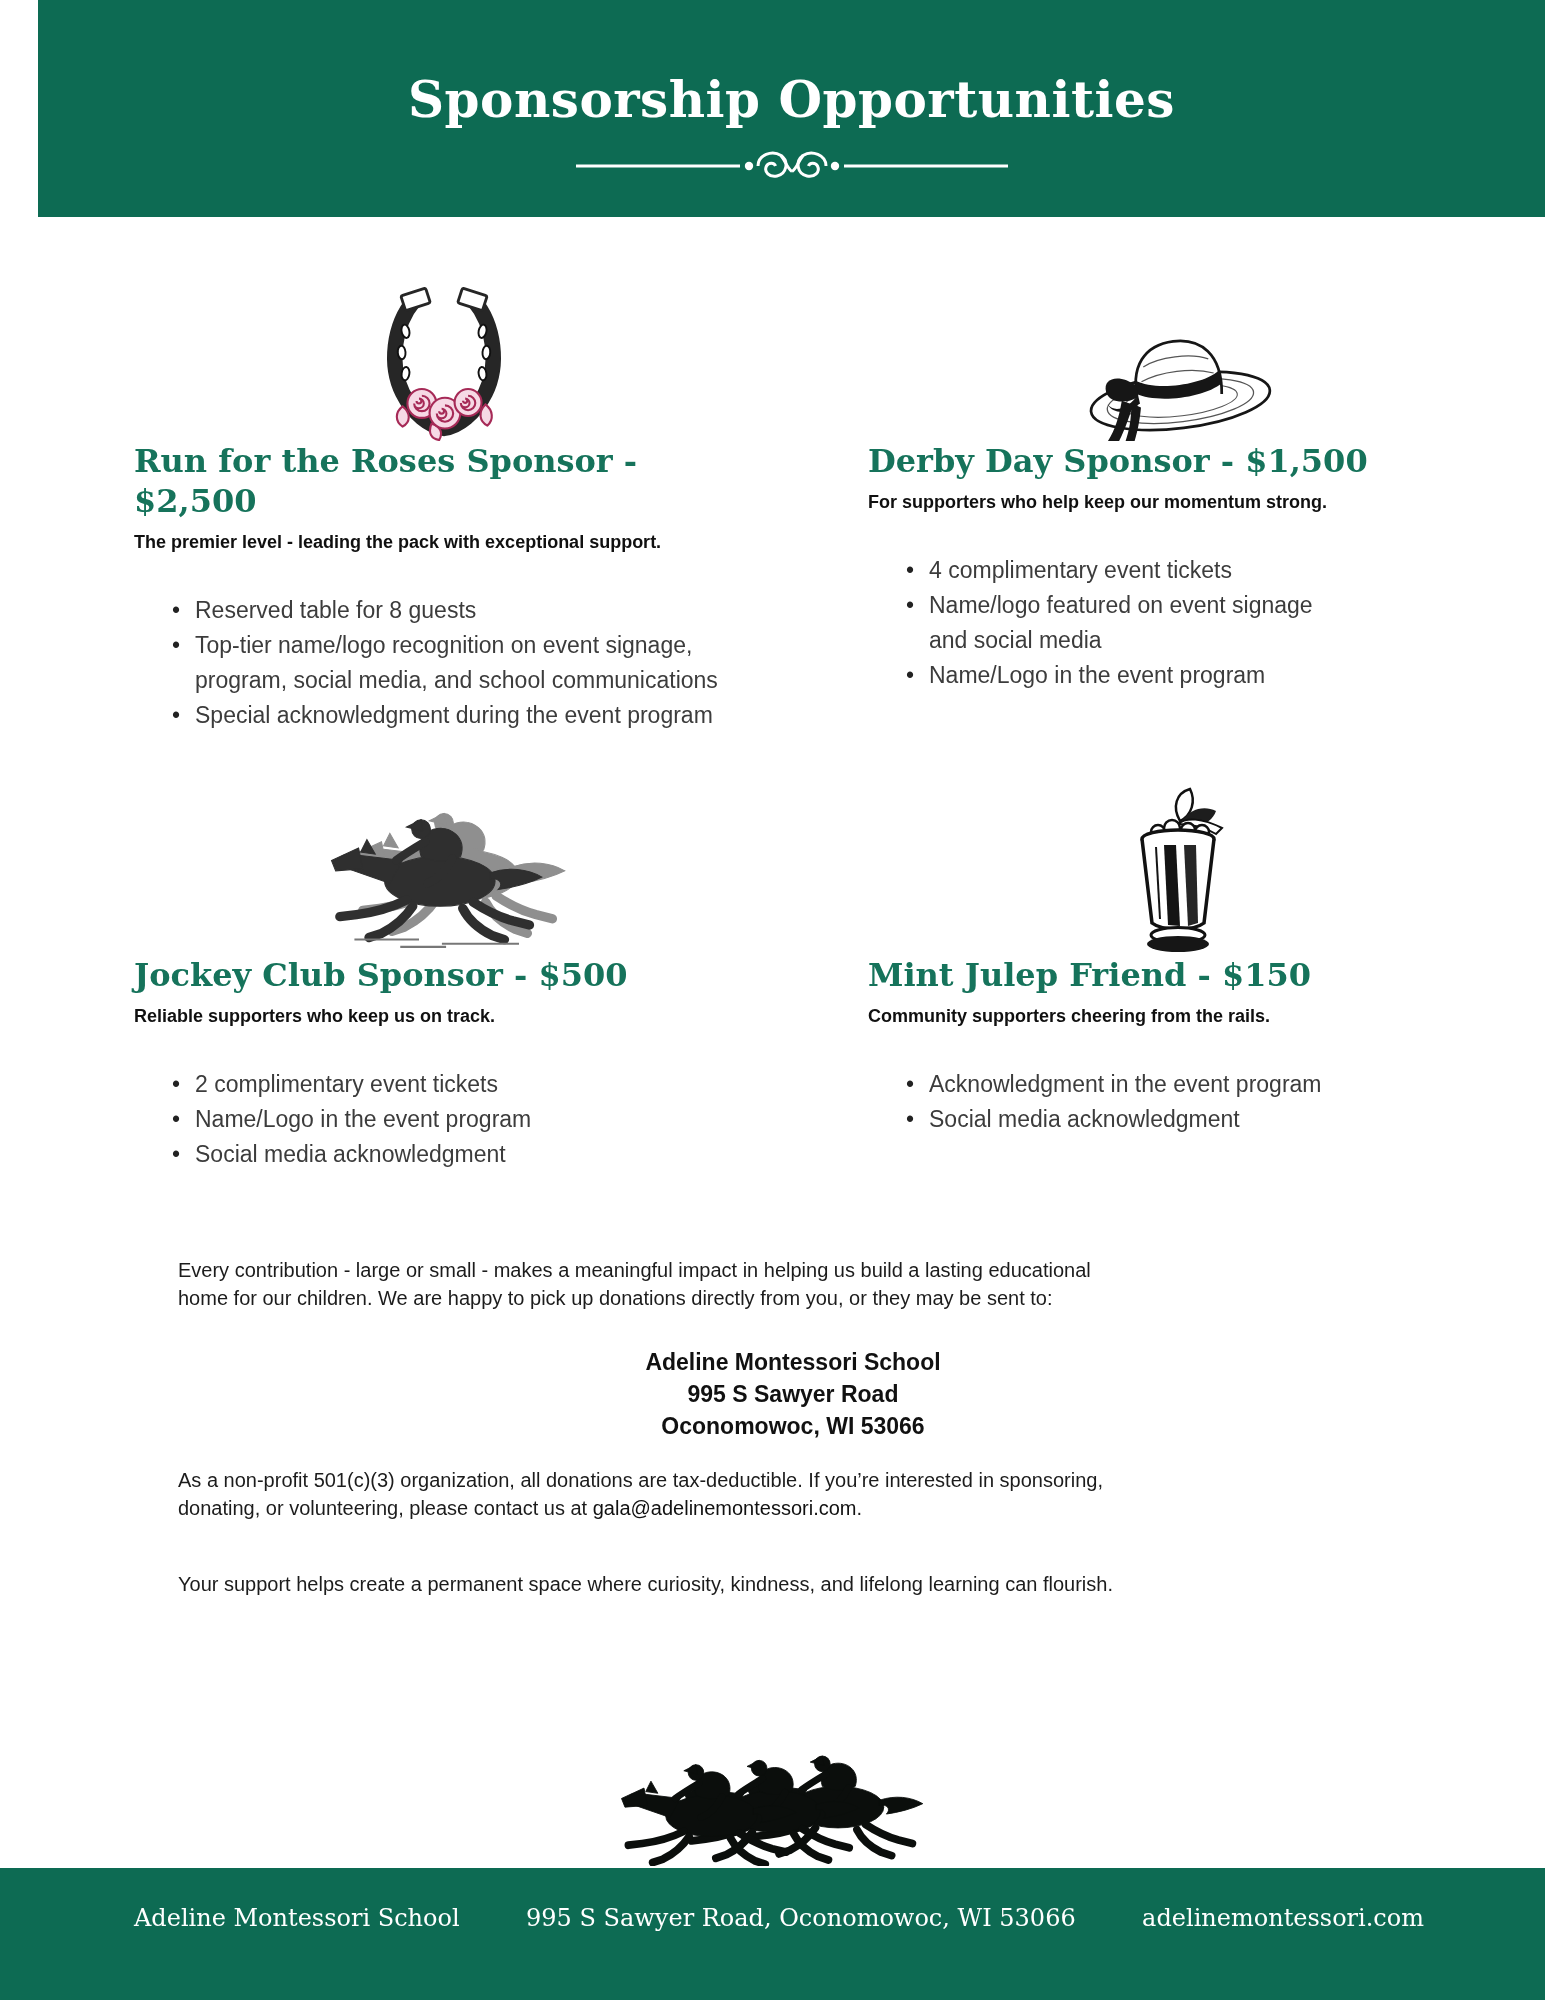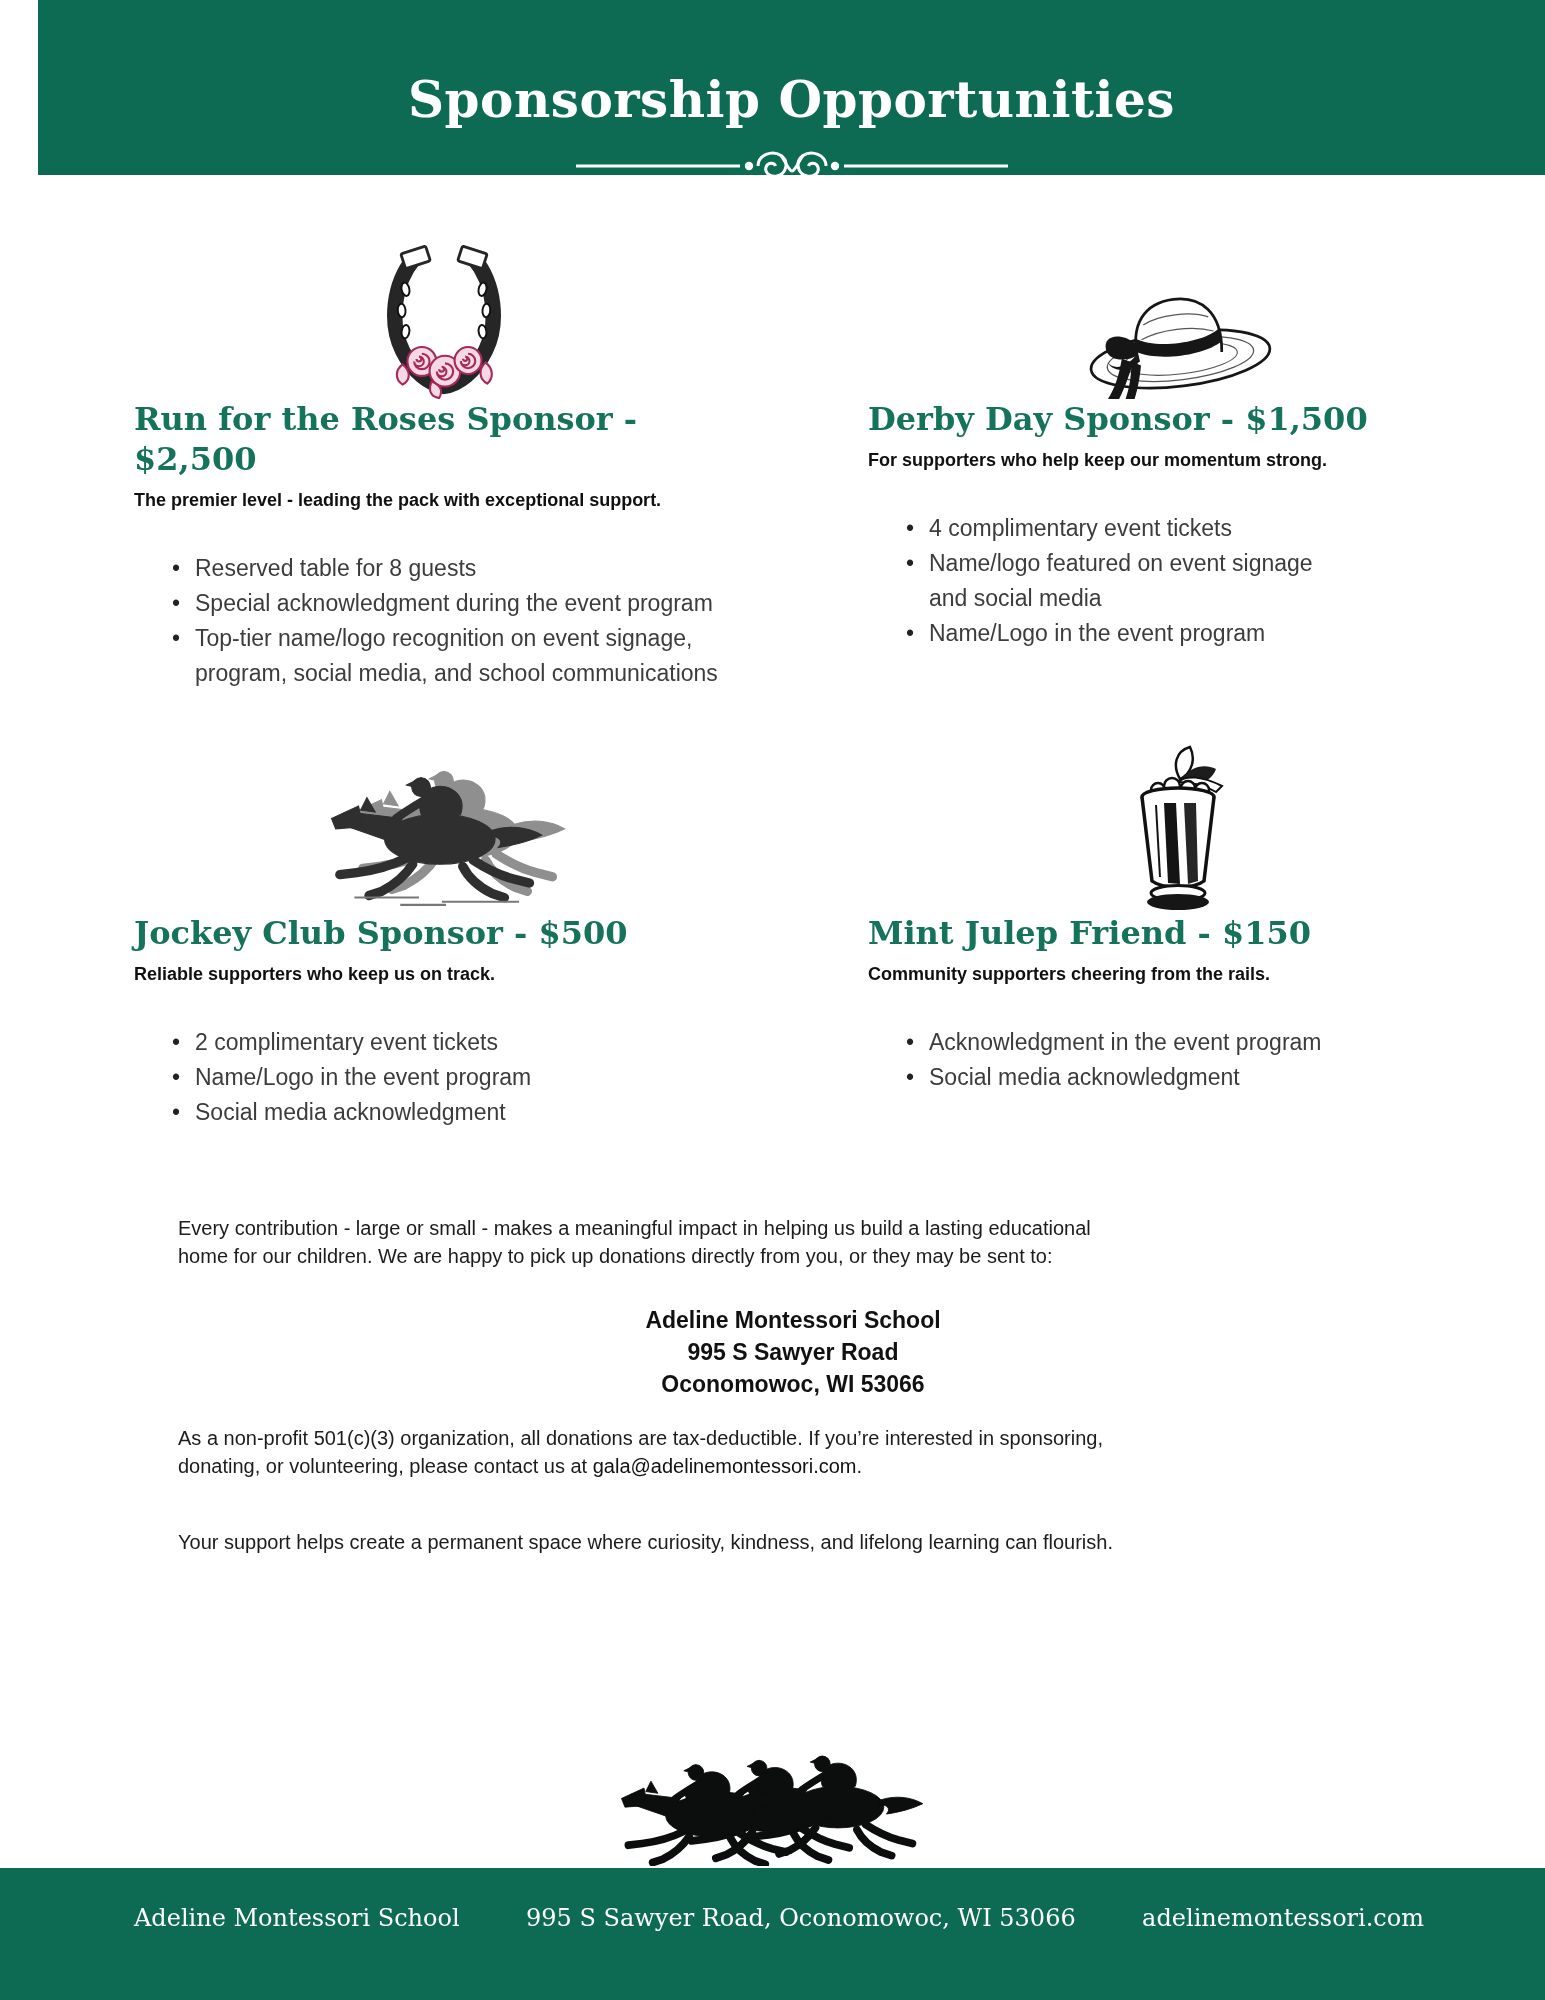--- a/index.html
+++ b/index.html
@@ -13,21 +13,21 @@
   .page{
     position:relative;
     width:1545px;height:2000px;
     margin:0 auto;
     background:#ffffff;
     overflow:hidden;
     font-family:"Liberation Sans",sans-serif;
     color:var(--ink);
   }
   
-  .header{height:175px;background:var(--band);text-align:center;margin-left:38px;}
+  .header{height:217px;background:var(--band);text-align:center;margin-left:38px;}
   .header h1{
     padding-top:70px;
     font-family:"DejaVu Serif",serif;
     font-weight:700;font-size:50px;color:#ffffff;letter-spacing:.5px;
   }
   .divider{margin-top:16px;}
   
   .tiers{
     display:grid;
     grid-template-columns:620px 620px;
@@ -120,23 +120,23 @@
             <path d="M42,113 a8,8 0 1,1 -8,8 a5,5 0 1,0 5,-5 a2.5,2.5 0 1,1 -2.5,2.5" fill="none"></path>
             <path d="M66,123 a8.5,8.5 0 1,1 -8.5,8.5 a5,5 0 1,0 5,-5 a2.5,2.5 0 1,1 -2.5,2.5" fill="none"></path>
             <path d="M90,113 a7.5,7.5 0 1,1 -7.5,7.5 a4.5,4.5 0 1,0 4.5,-4.5 a2.2,2.2 0 1,1 -2.2,2.2" fill="none"></path>
           </g>
         </svg>
       </div>
       <h2>Run for the Roses Sponsor - $2,500</h2>
       <div class="tagline">The premier level - leading the pack with exceptional support.</div>
       <ul>
         <li>Reserved table for 8 guests</li>
-        <li>Special acknowledgment during the event program</li>
         <li>Top-tier name/logo recognition on event signage,
 program, social media, and school communications</li>
+        <li>Special acknowledgment during the event program</li>
       </ul>
     </div>
 
     <div class="tier">
       <div class="icon-box">
         <svg width="200" height="120" viewBox="0 0 220 132">
           <g transform="rotate(-7 110 66)">
             <ellipse cx="110" cy="88" rx="99" ry="30" fill="#ffffff" stroke="#161616" stroke-width="3"></ellipse>
             <ellipse cx="110" cy="88" rx="81" ry="23" fill="none" stroke="#555555" stroke-width="1.4"></ellipse>
             <ellipse cx="110" cy="88" rx="63" ry="16.5" fill="none" stroke="#555555" stroke-width="1.2"></ellipse>

